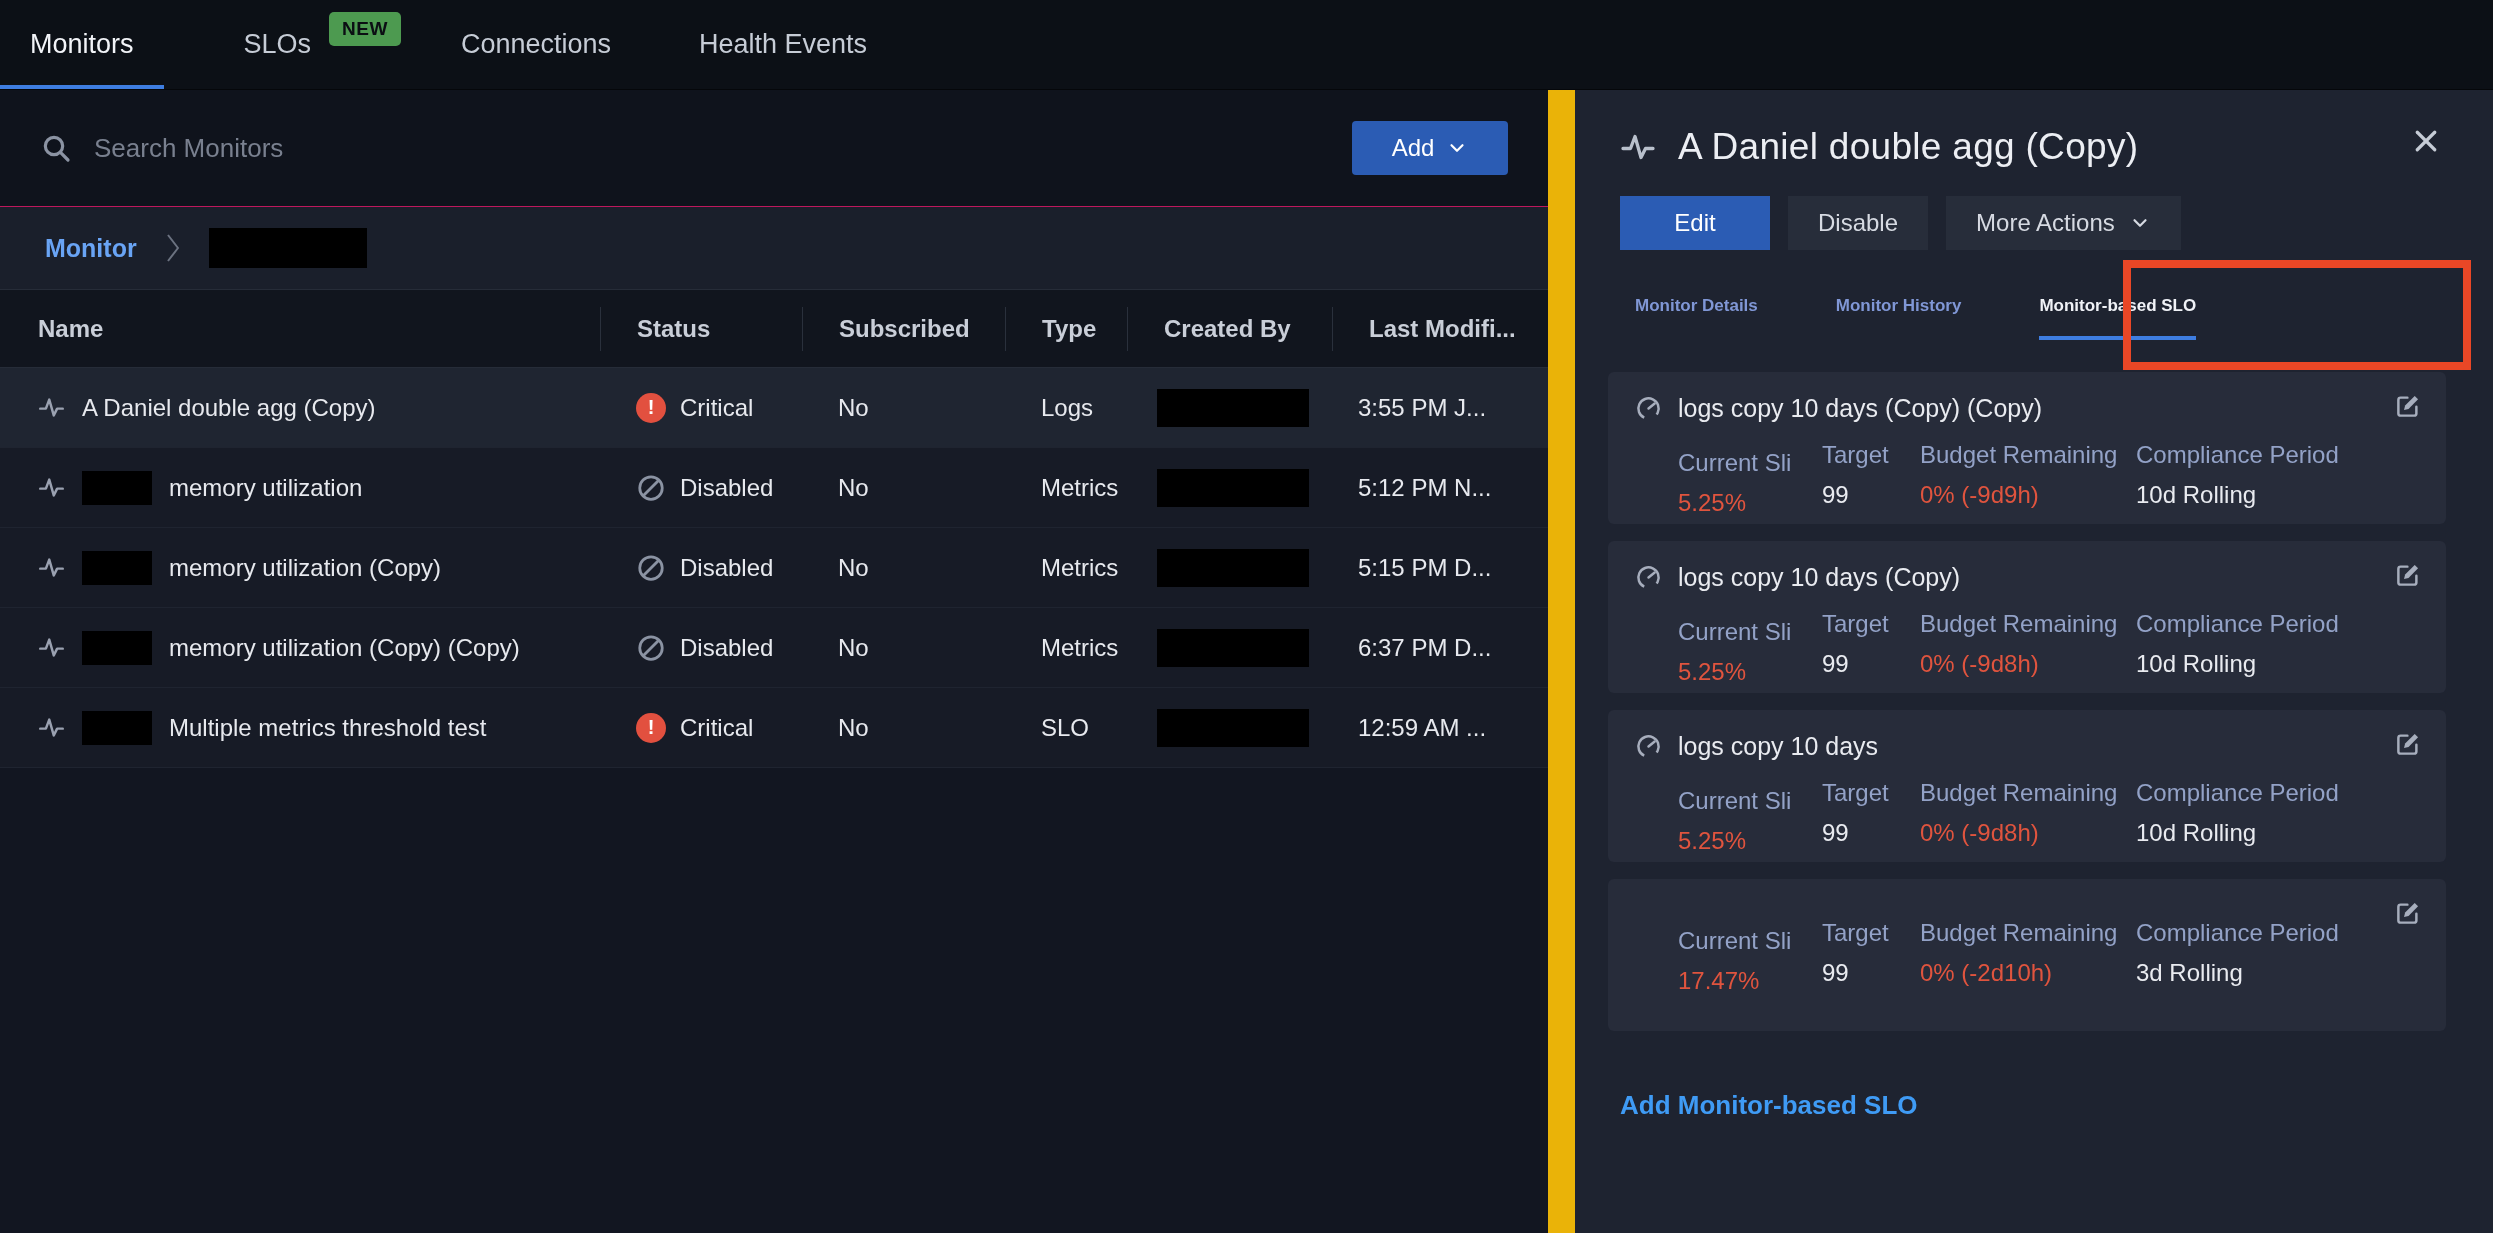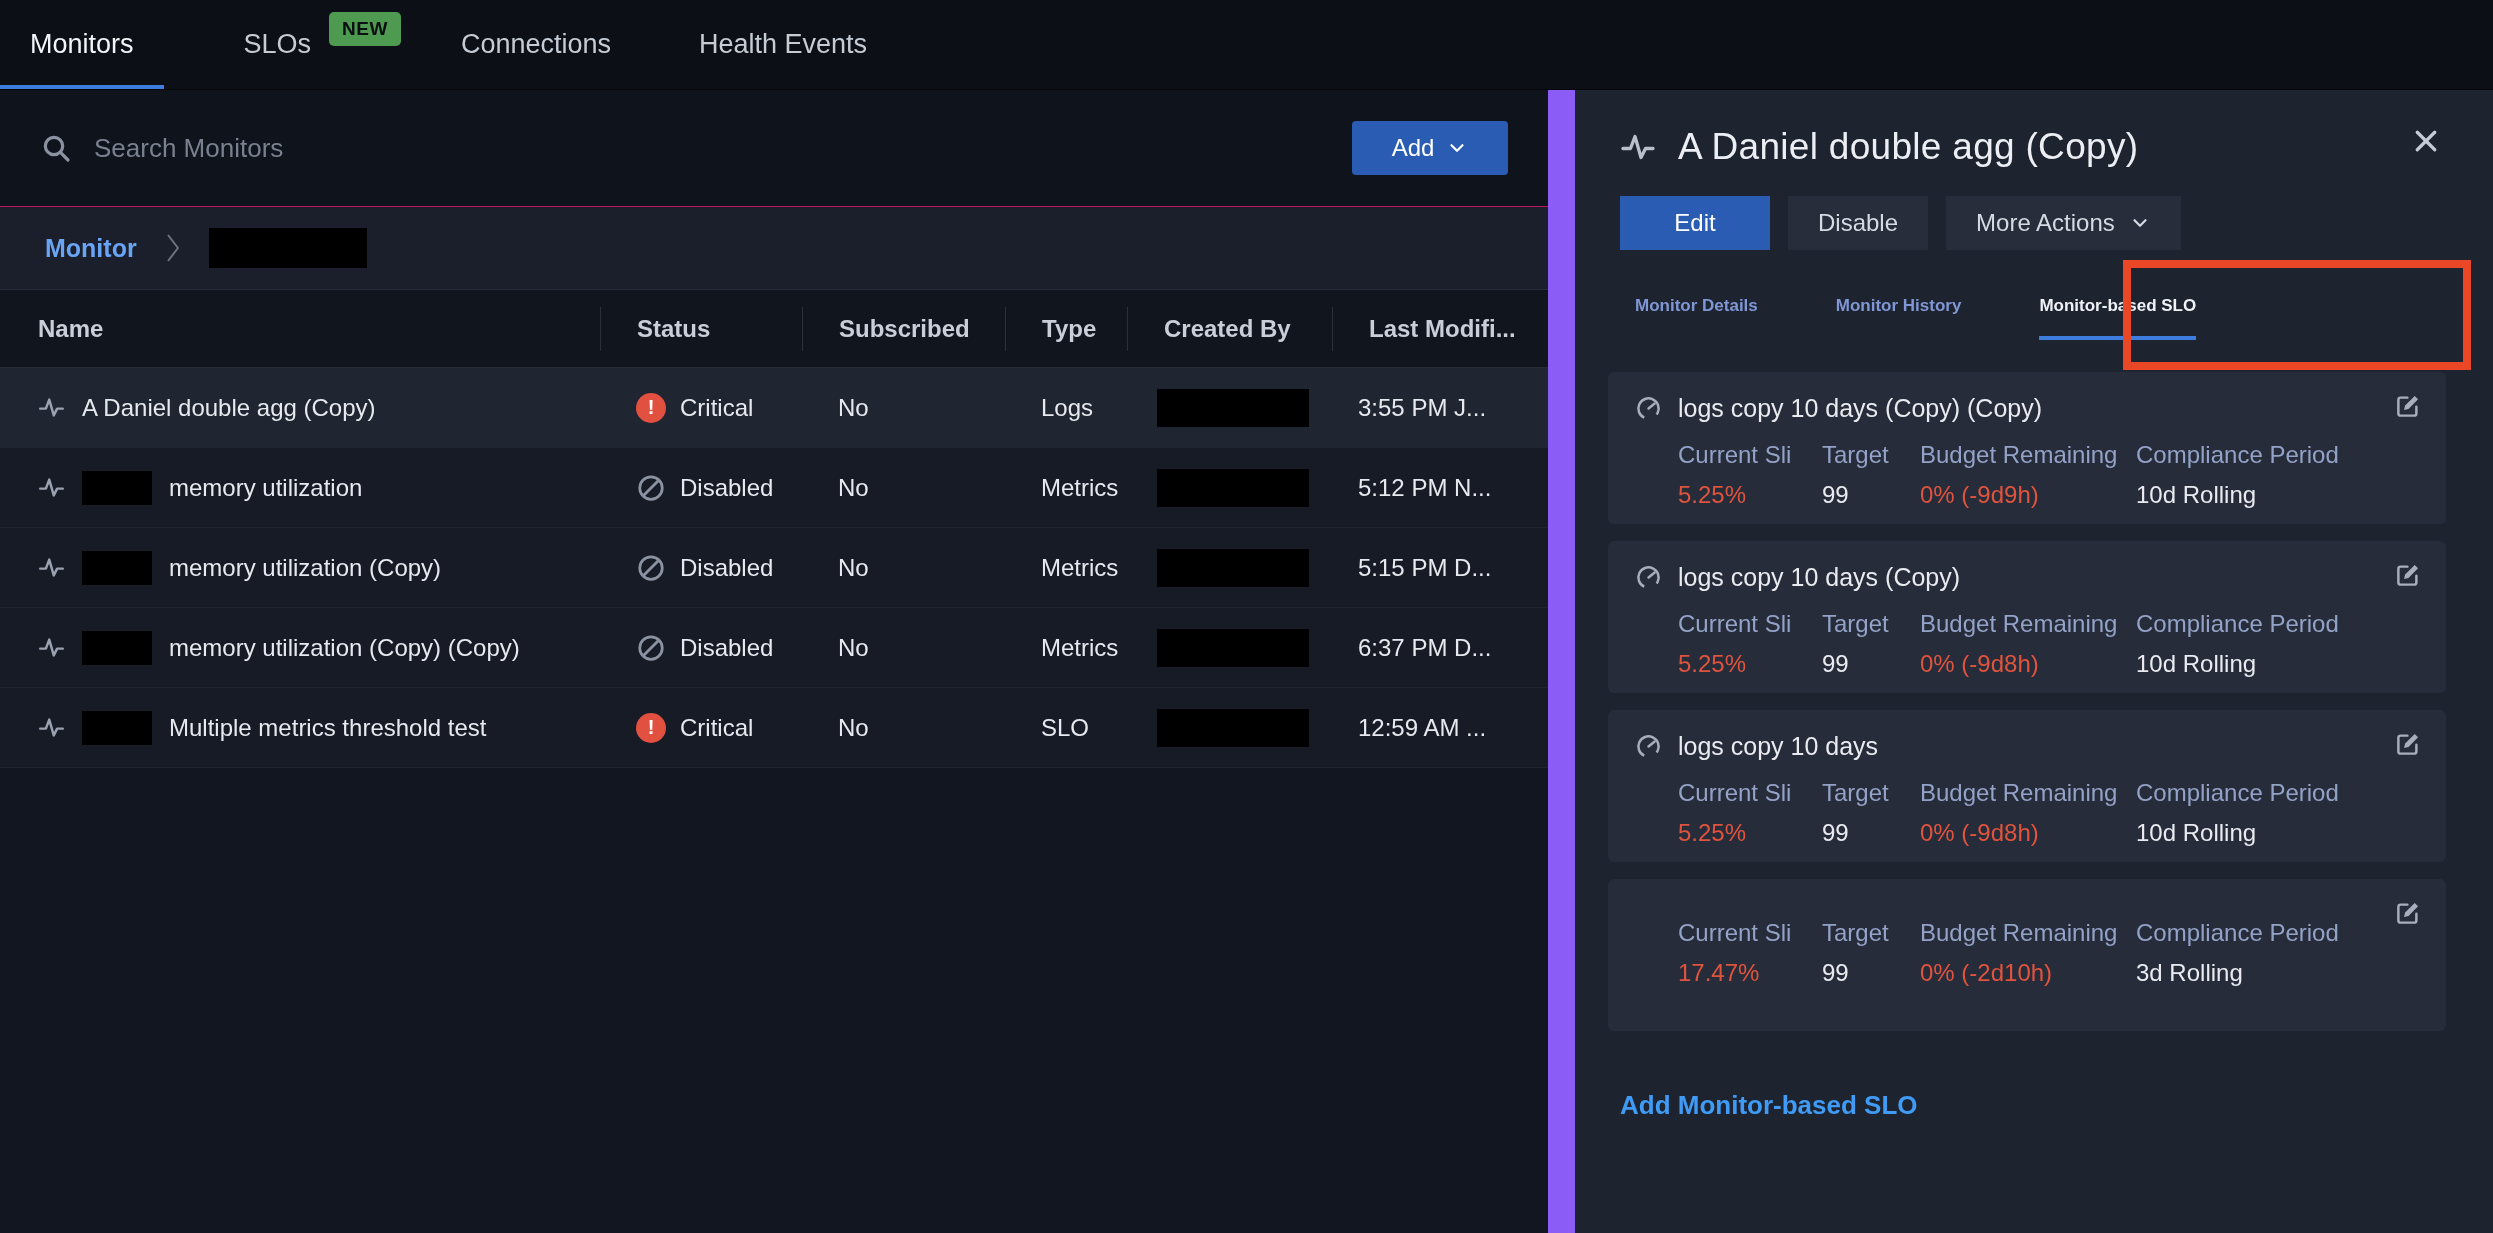--- a/index.html
+++ b/index.html
@@ -3,21 +3,21 @@
 <meta charset="utf-8">
 <style>
   * { box-sizing: border-box; margin: 0; padding: 0; }
   html, body { background: #07090d; }
   body {
     font-family: "Liberation Sans", sans-serif;
     width: 2493px; height: 1233px;
     color: #e7e9ee;
     overflow: hidden;
   }
-  .screen { position: relative; width: 2493px; height: 1233px; background: #8b5cf6; }
+  .screen { position: relative; width: 2493px; height: 1233px; background: #eab308; }
 
   
   .topnav {
     position: absolute; left: 0; top: 0; width: 2493px; height: 90px;
     background: #0c1016; display: flex; align-items: stretch;
     border-bottom: 1px solid #05070a;
   }
   .nav-tab {
     position: relative; display: flex; align-items: center;
     padding: 0 30px; font-size: 27px; color: #c6ccd6; cursor: pointer;
@@ -145,21 +145,21 @@
   }
   .slo-head { display: flex; align-items: center; gap: 16px; }
   .gauge-icon { width: 27px; height: 27px; color: #a7aebd; flex: none; }
   .slo-name { font-size: 25px; color: #e9ebf0; }
   .card-edit {
     position: absolute; top: 20px; right: 24px; width: 27px; height: 27px;
     color: #a7aebd; cursor: pointer;
   }
   .slo-fields { display: flex; margin: 18px 0 0 43px; }
   .fcol { flex: none; }
-  .fcol.c1 { width: 144px; } .fcol.c2 { width: 98px; } .fcol.c3 { width: 216px; }
+  .fcol.c1 { width: 144px; margin-top: 8px; } .fcol.c2 { width: 98px; } .fcol.c3 { width: 216px; }
   .flabel { font-size: 24px; color: #93a2c7; }
   .fvalue { font-size: 24px; color: #e9ebf0; margin-top: 12px; }
   .fvalue.red { color: #e0543e; }
 
   .add-slo-link {
     display: inline-block; margin: 42px 0 0 45px; font-size: 26px; font-weight: 700;
     color: #3f9bf5; cursor: pointer;
   }
 </style>
 </head>

